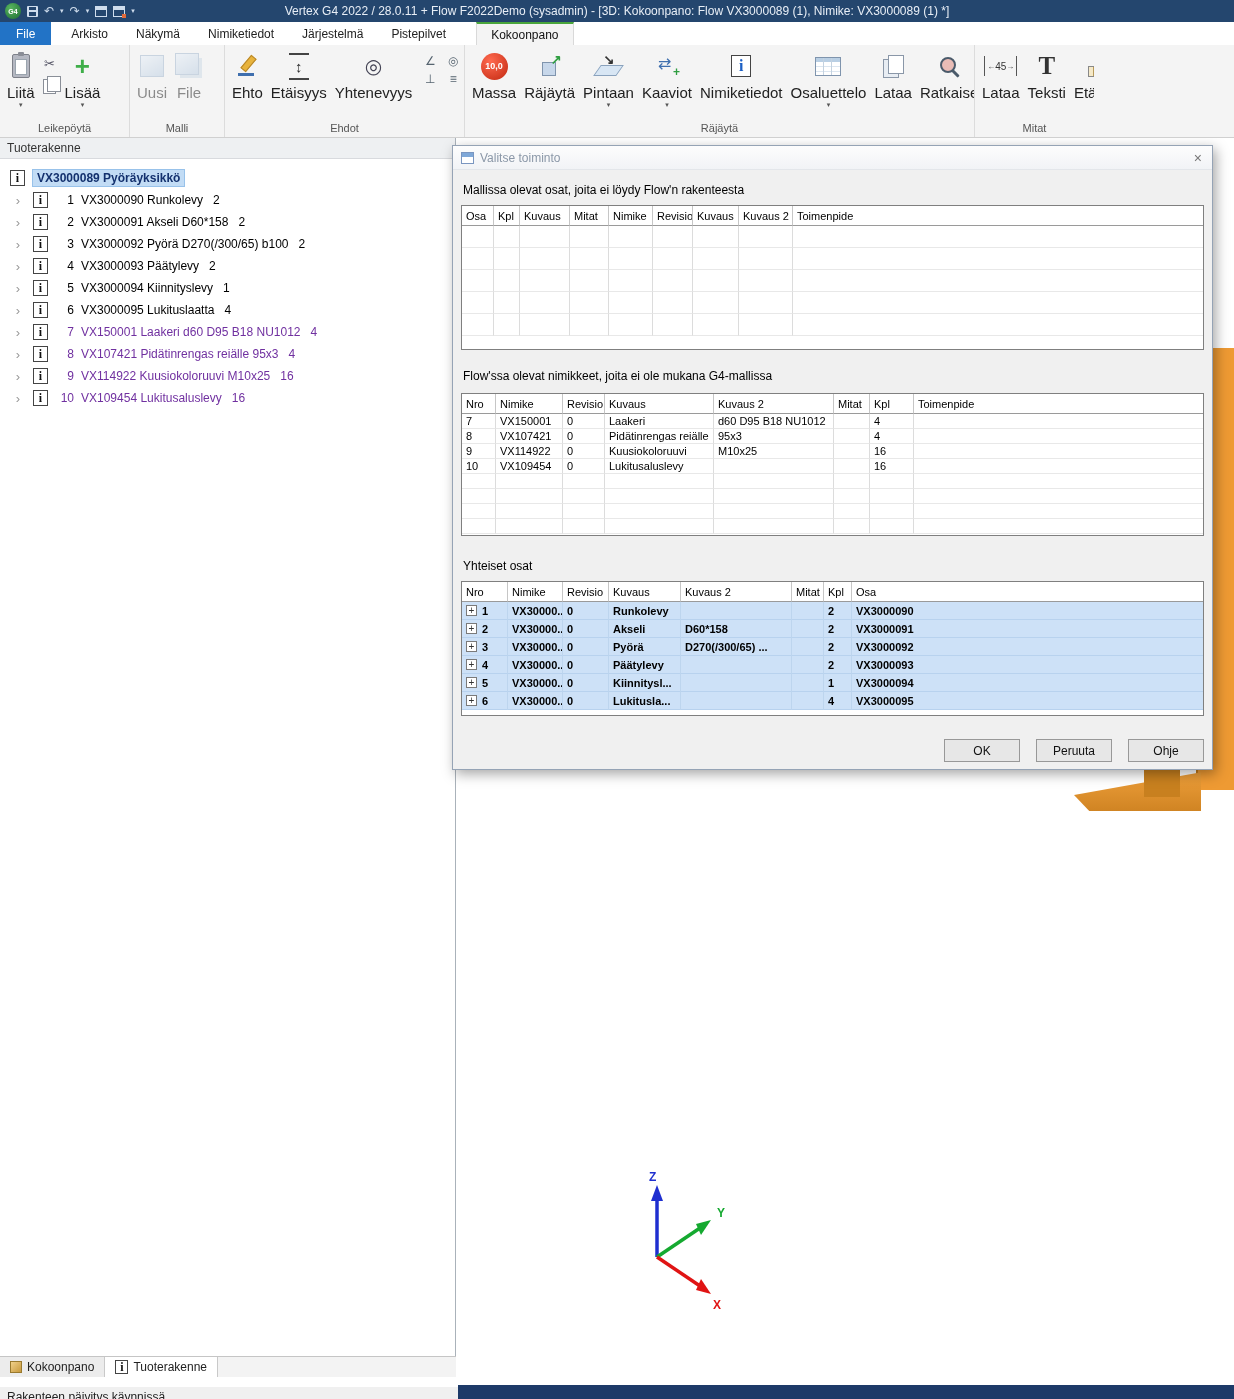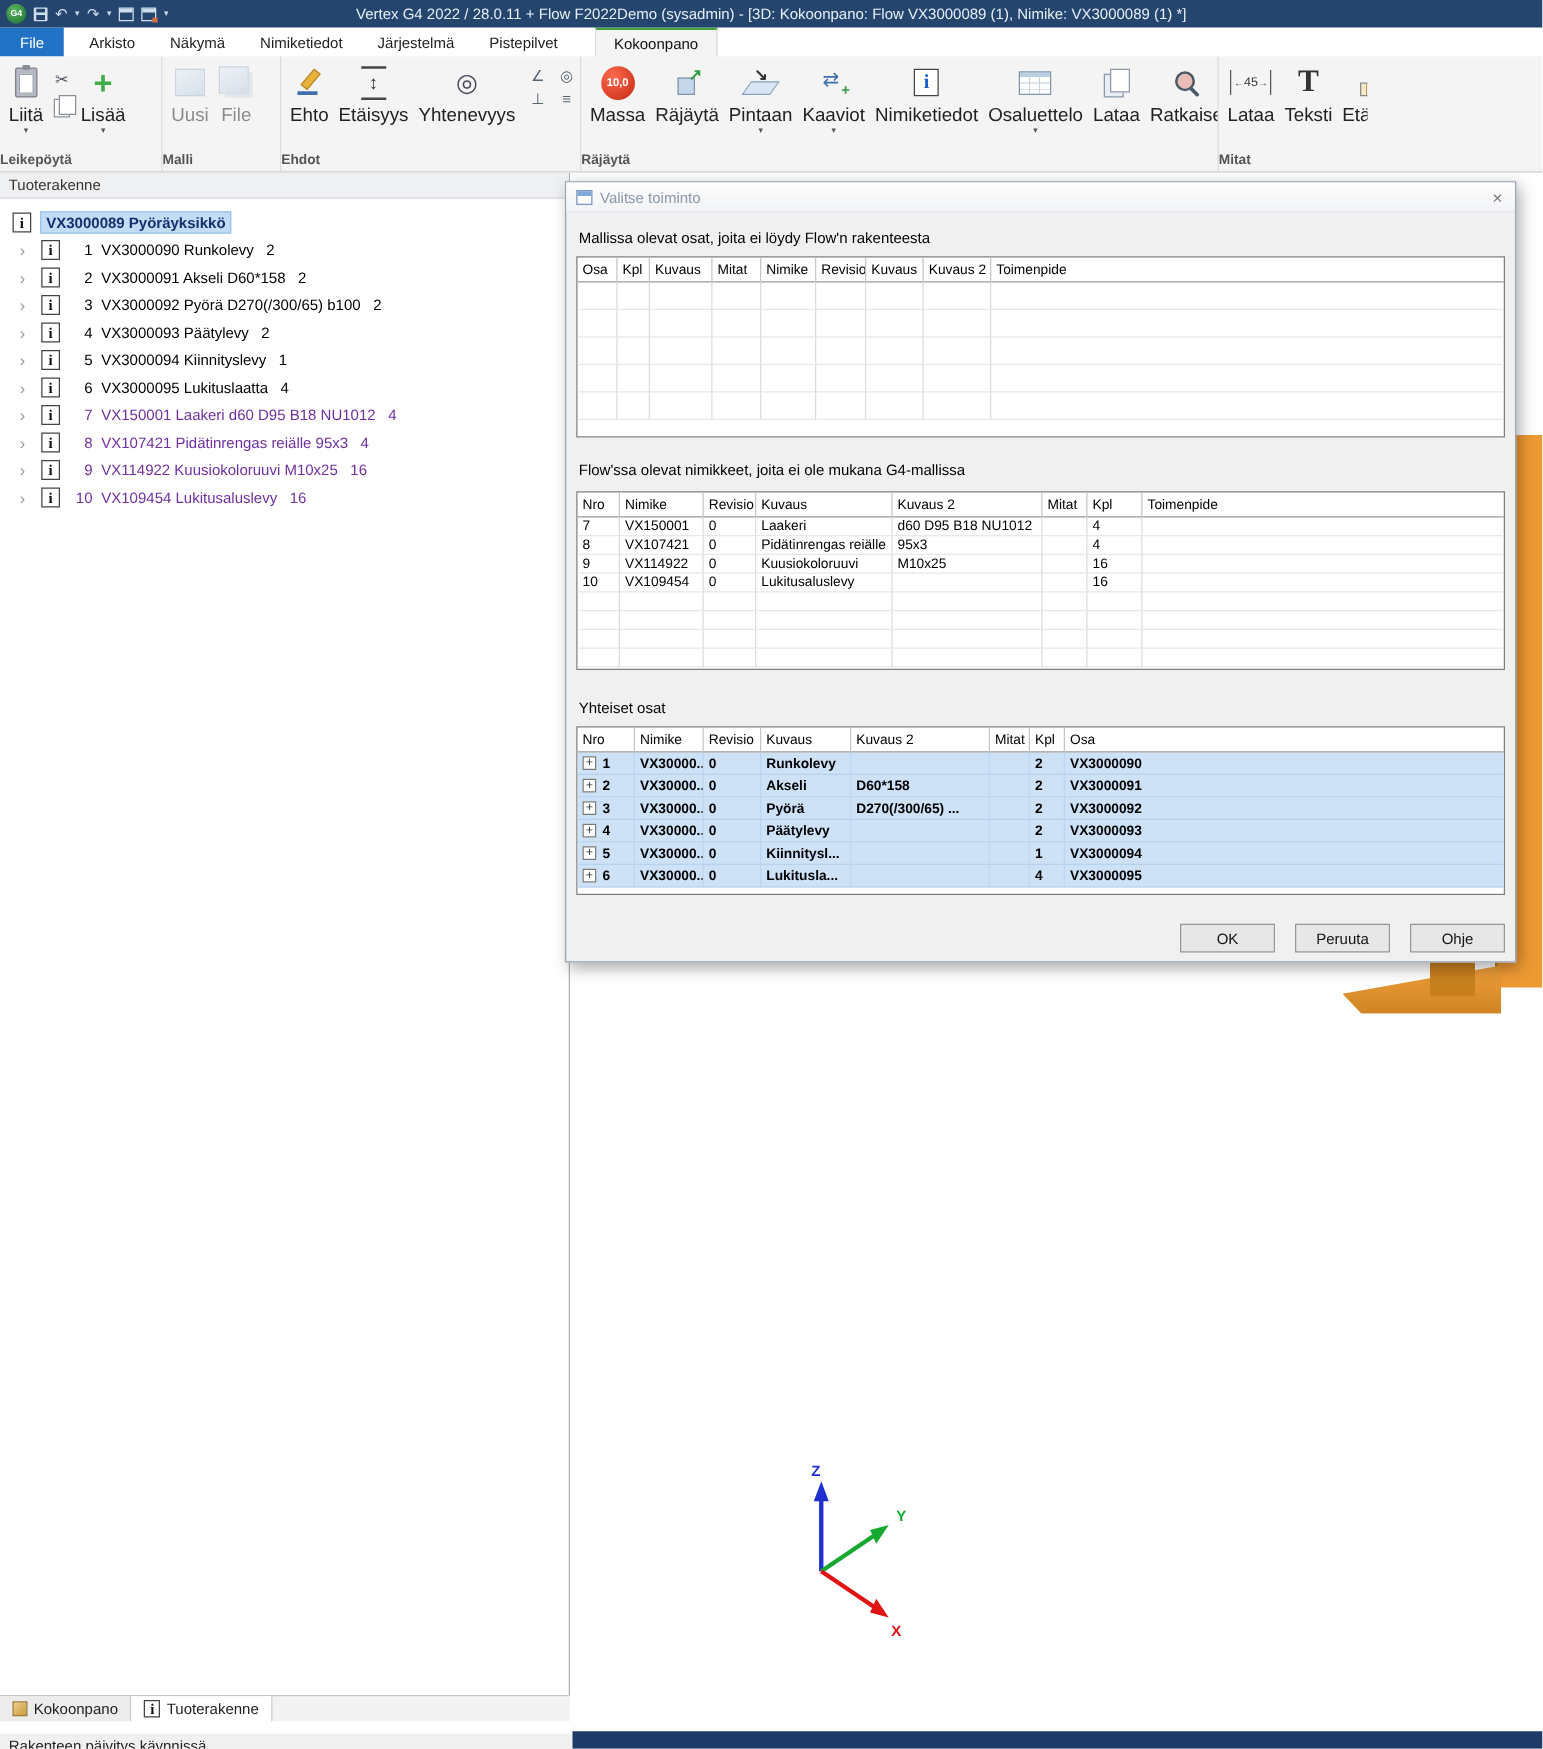--- a/index.html
+++ b/index.html
@@ -23,21 +23,21 @@
   
   .tabrow { position:absolute; top:22px; left:0; width:100%; height:23px; background:#fff; display:flex; align-items:stretch; z-index:29; }
   .tab { padding:0 14px; display:flex; align-items:center; color:#222; font-size:12px; cursor:default; }
   .tab.file { background:#2273c6; color:#fff; padding:0 16px; margin-right:6px; }
   .tab.active { background:#f4f4f4; border:1px solid #d9d9d9; border-bottom:none; border-top:2px solid #4aa63c; margin-left:16px; color:#111; }
 
   
   .ribbon { position:absolute; top:45px; left:0; width:100%; height:93px; background:#f4f4f4; border-bottom:1px solid #d0d0d0; display:flex; z-index:28; }
   .rgroup { position:relative; height:92px; border-right:1px solid #dcdcdc; display:flex; flex-direction:column; overflow:hidden; }
   .rbtns { flex:1; display:flex; align-items:flex-start; padding:3px 2px 0 3px; }
-  .rlabel { height:16px; font-size:11px; color:#555; text-align:left; line-height:14px;font-weight:bold; }
+  .rlabel { height:16px; font-size:11px; color:#555; text-align:center; line-height:14px; }
   .rbtn { display:flex; flex-direction:column; align-items:center; padding:0 4px; }
   .ric { height:32px; display:flex; align-items:center; justify-content:center; margin-top:2px; }
   .rtx { font-size:15px; color:#222; margin-top:2px; white-space:nowrap; }
   .drop { font-size:7px; color:#555; line-height:7px; }
   .rsmallcol { display:flex; flex-direction:column; gap:8px; padding-top:8px; width:22px; align-items:center; }
   .dim { opacity:.5; }
 
   
   .ic-clipboard { width:18px; height:24px; background:#b5b8c2; border:1px solid #7d8089; border-radius:2px; position:relative; }
   .ic-clipboard::before { content:""; position:absolute; left:2px; top:4px; right:2px; bottom:2px; background:#fff; border:1px solid #9aa4ae; }

